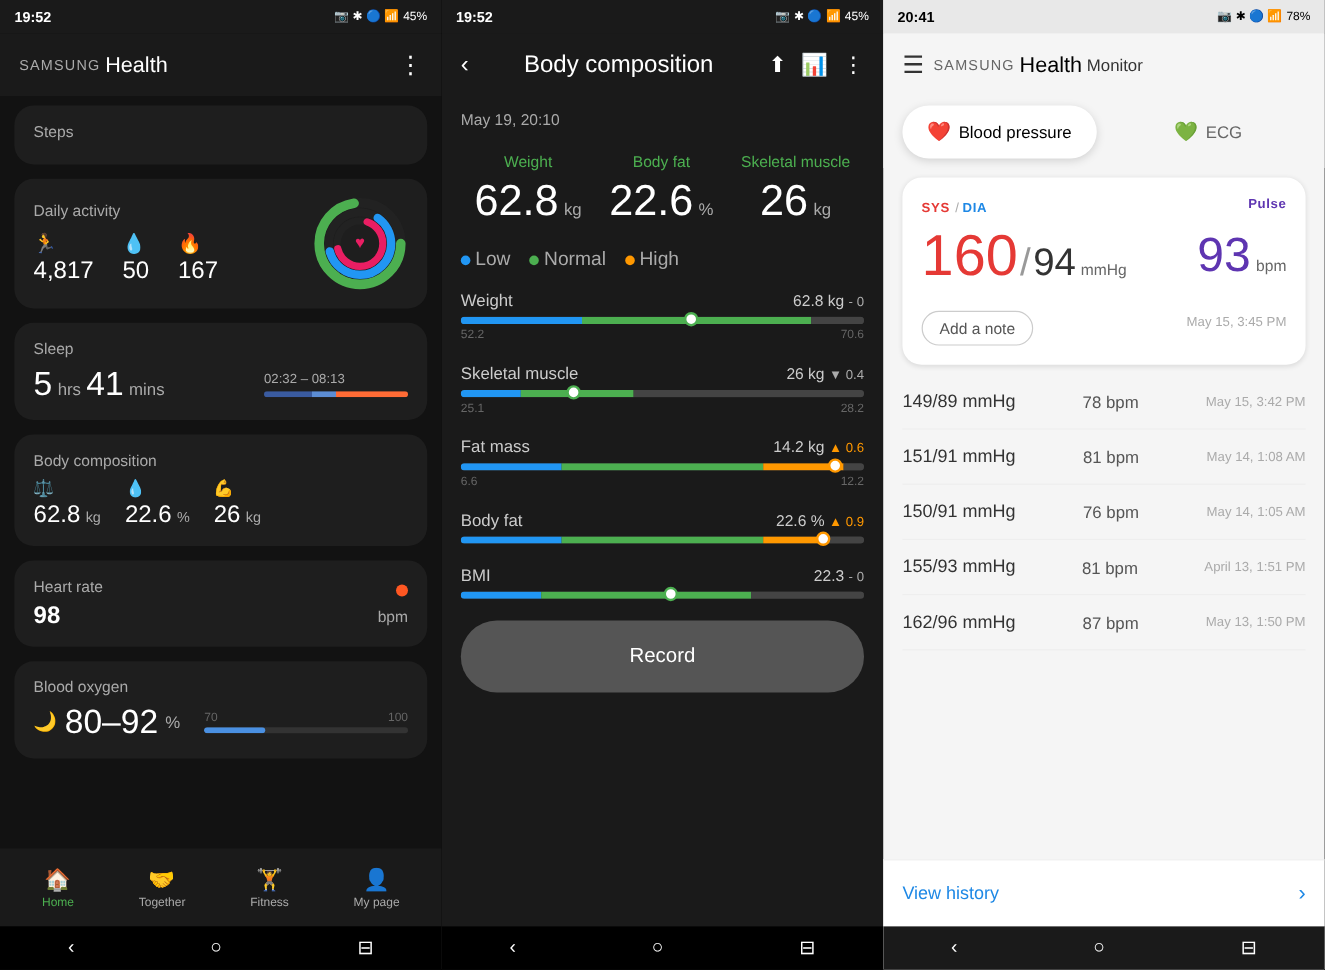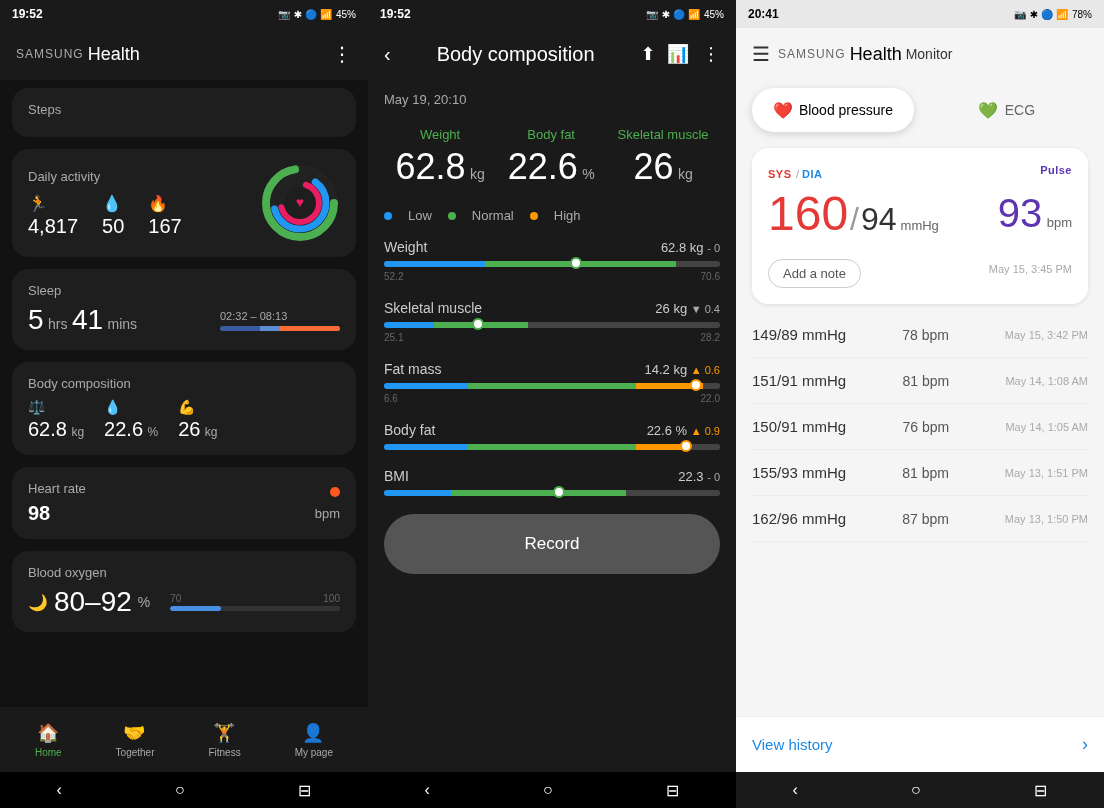--- a/index.html
+++ b/index.html
@@ -254,21 +254,21 @@
     .big-metric { text-align: center; }
     .big-metric-label { font-size: 13px; color: #4CAF50; margin-bottom: 4px; }
     .big-metric-value { font-size: 36px; color: #fff; font-weight: 300; }
     .big-metric-unit { font-size: 14px; color: #aaa; }
 
     .legend-row {
       display: flex;
       gap: 16px;
       margin-bottom: 16px;
     }
-    .legend-item { display: flex; align-items: center; gap: 16px; font-size: 13px; color: #aaa; justify-content: center; }
+    .legend-item { display: flex; align-items: center; gap: 4px; font-size: 16px; color: #aaa; justify-content: center; }
     .legend-dot { width: 8px; height: 8px; border-radius: 50%; }
     .legend-dot.low { background: #2196F3; }
     .legend-dot.normal { background: #4CAF50; }
     .legend-dot.high { background: #FF9800; }
 
     .metric-row {
       margin-bottom: 18px;
     }
     .metric-header {
       display: flex;
@@ -736,21 +736,21 @@
         <div class="bar-inner">
           <div style="width:25%;background:#2196F3;height:100%;"></div>
           <div style="width:50%;background:#4CAF50;height:100%;"></div>
           <div style="width:20%;background:#FF9800;height:100%;"></div>
           <div style="flex:1;background:#444;height:100%;"></div>
         </div>
         <div class="bar-marker" style="left:93%;border-color:#FF9800;"></div>
       </div>
       <div class="bar-scale">
         <span>6.6</span>
-        <span>22.0</span>
+        <span>12.2</span>
       </div>
     </div>
 
     <div class="metric-row">
       <div class="metric-header">
         <span class="metric-name">Body fat</span>
         <span class="metric-reading">
           <span>22.6 %</span>
           <span class="metric-change" style="color:#ff9800;">▲ 0.9</span>
         </span>
@@ -870,21 +870,21 @@
         <span class="hist-date">May 14, 1:08 AM</span>
       </div>
       <div class="history-row">
         <span class="hist-bp">150/91 mmHg</span>
         <span class="hist-pulse">76 bpm</span>
         <span class="hist-date">May 14, 1:05 AM</span>
       </div>
       <div class="history-row">
         <span class="hist-bp">155/93 mmHg</span>
         <span class="hist-pulse">81 bpm</span>
-        <span class="hist-date">May 13, 1:51 PM</span>
+        <span class="hist-date">April 13, 1:51 PM</span>
       </div>
       <div class="history-row">
         <span class="hist-bp">162/96 mmHg</span>
         <span class="hist-pulse">87 bpm</span>
         <span class="hist-date">May 13, 1:50 PM</span>
       </div>
     </div>
 
     <div class="view-history-row">
       <span class="view-history-text">View history</span>

